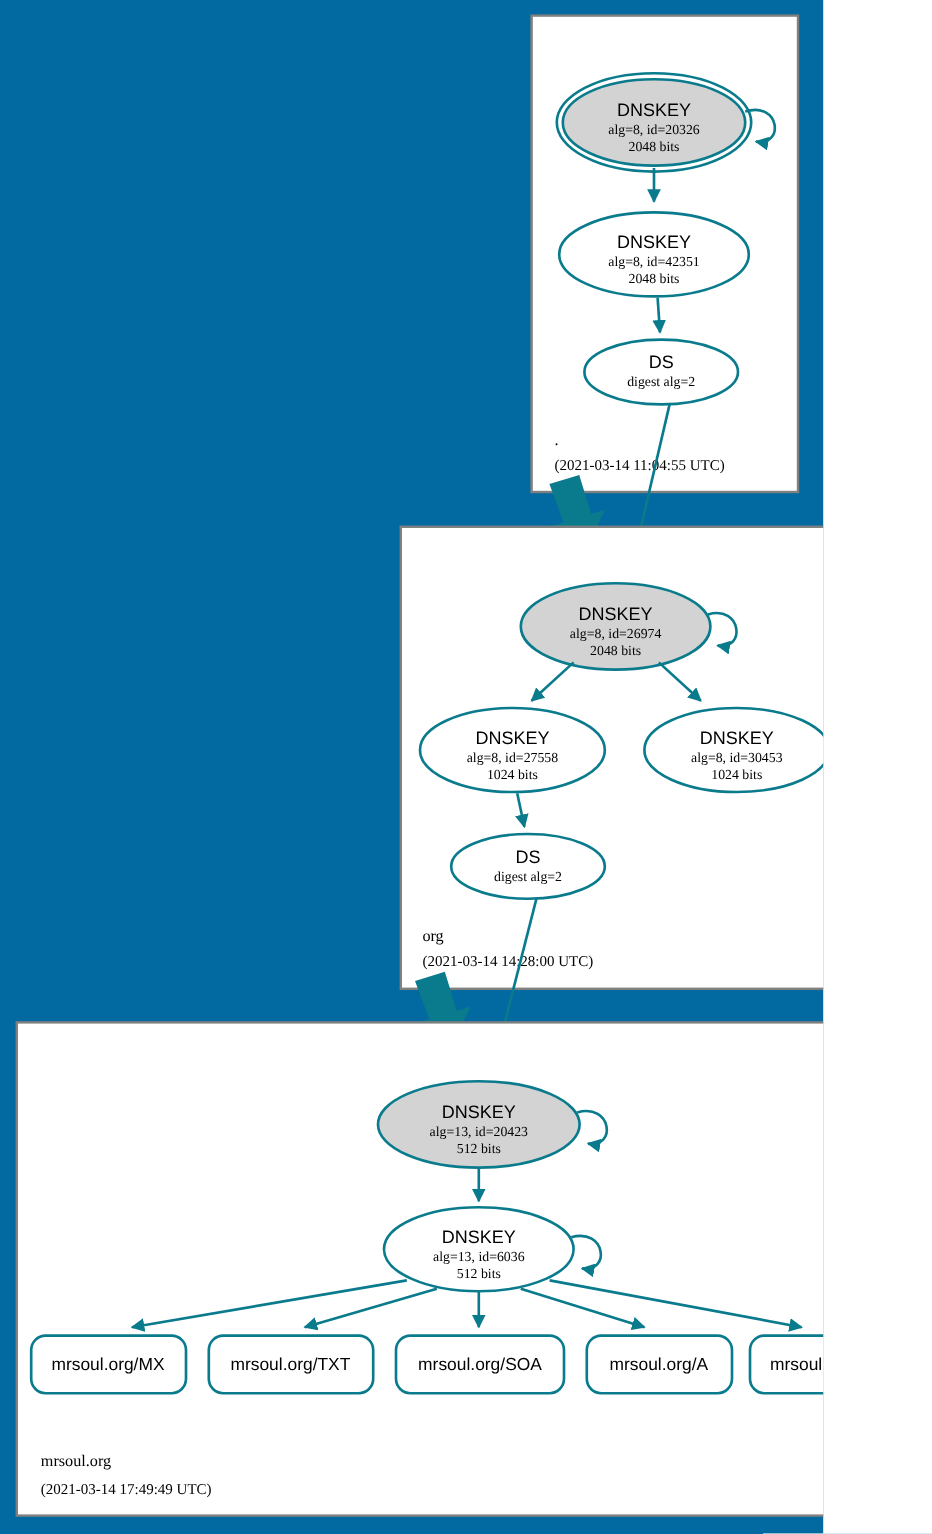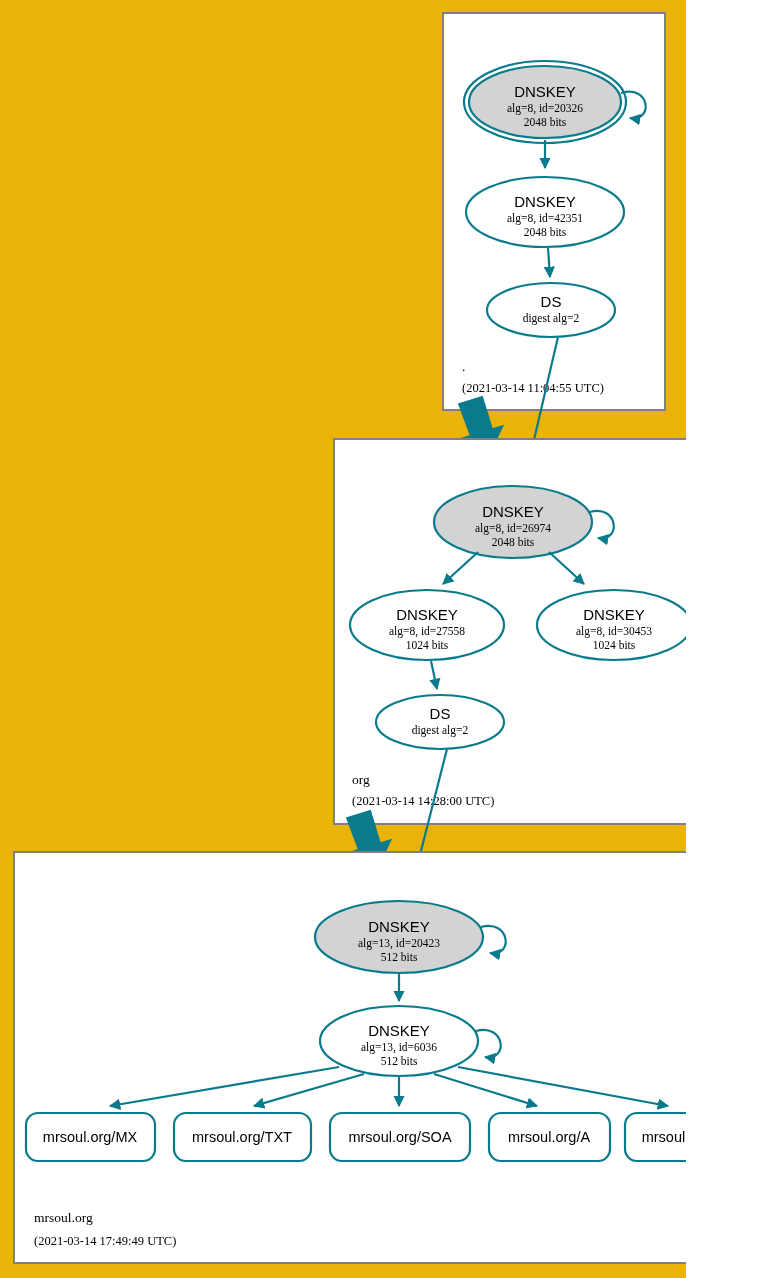--- a/index.html
+++ b/index.html
@@ -4,21 +4,21 @@
 <style>
   html, body {
     margin: 0;
     padding: 0;
     background: #ffffff;
   }
   #diagram-root {
     position: relative;
     width: 686px;
     height: 1278px;
-    background: #eab308;
+    background: #0369a1;
     font-family: "Liberation Sans", sans-serif;
     overflow: hidden;
   }
   svg#dnssec-graph {
     display: block;
     width: 777px;
     height: 1278px;
   }
   .zone-box {
     fill: #ffffff;

